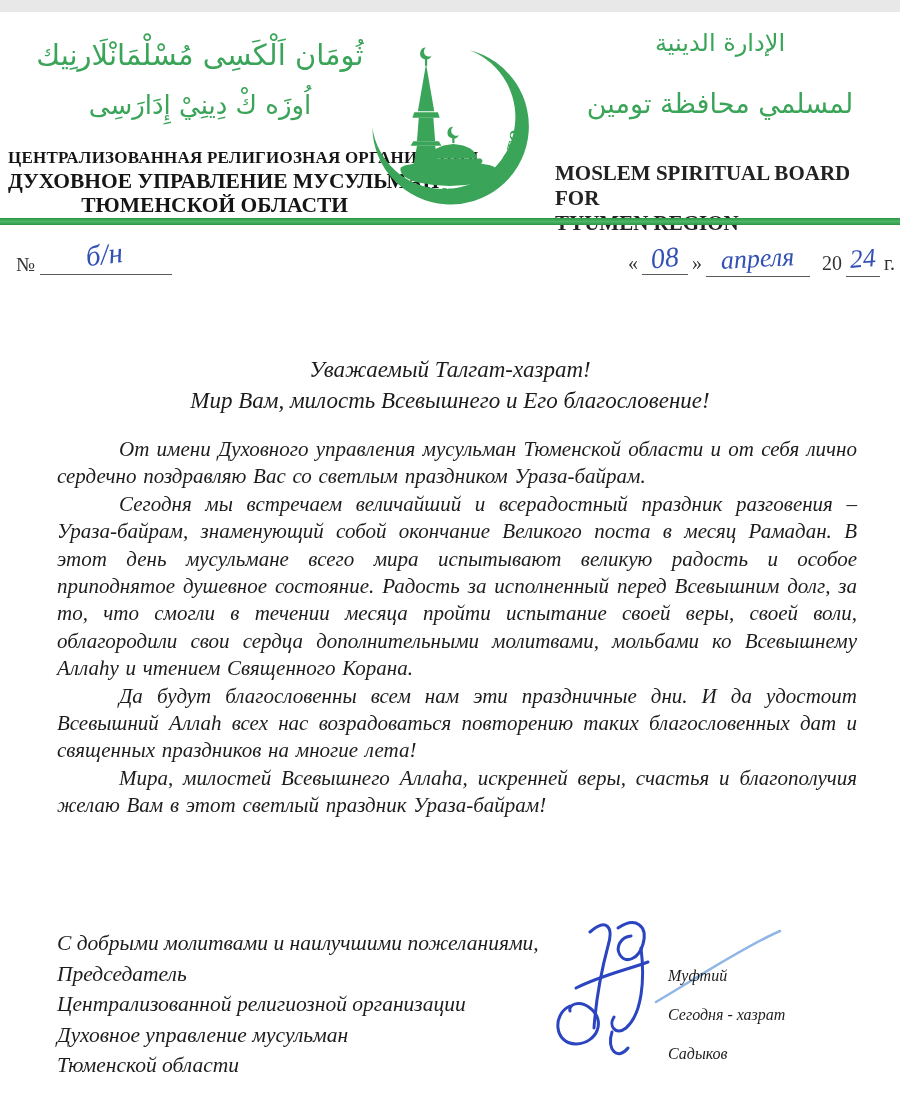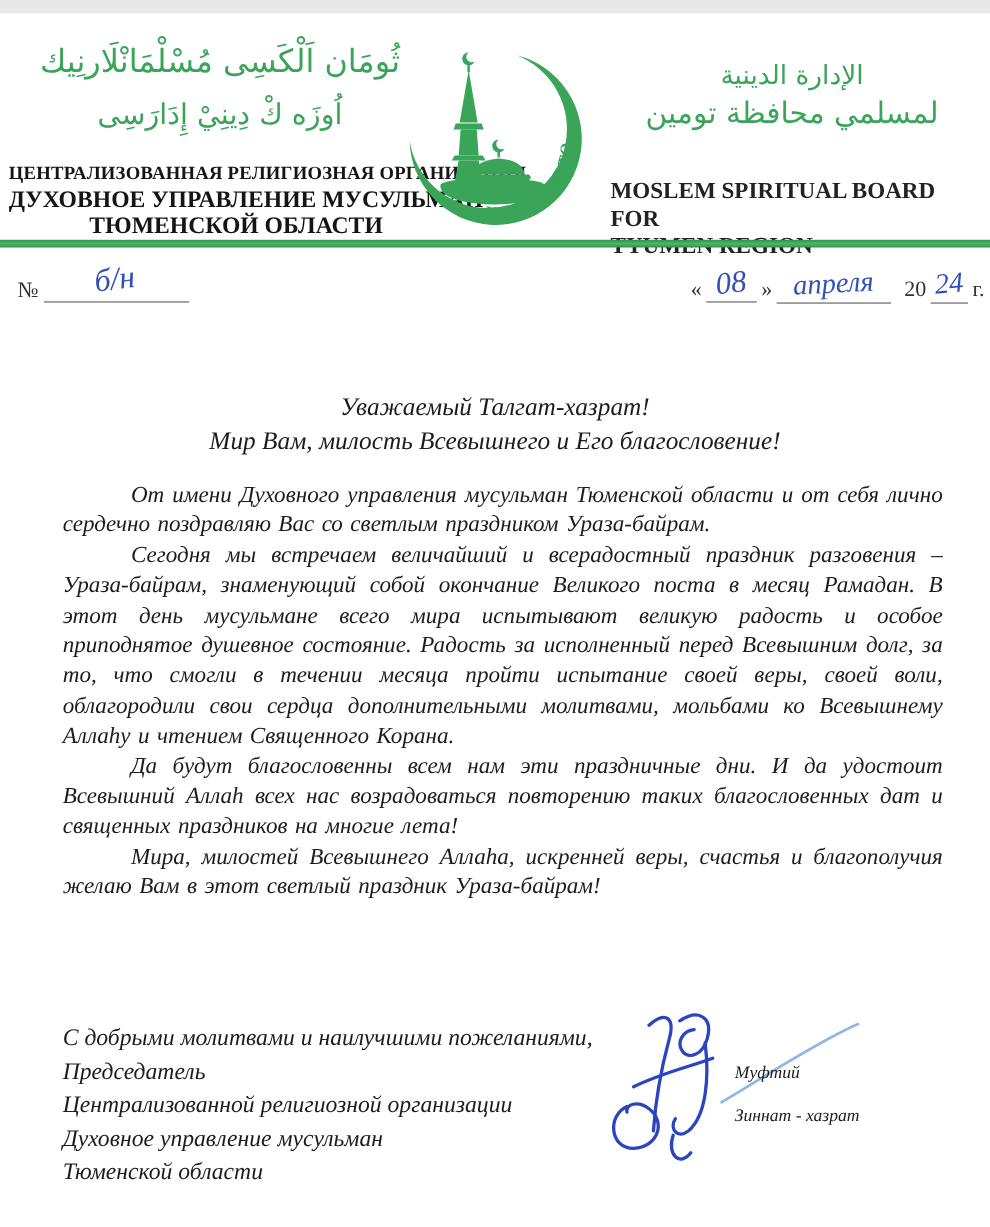--- a/index.html
+++ b/index.html
@@ -69,21 +69,21 @@
 
       <defs>
         <path id="cap-arc" d="M 79,181 A 76,76 0 0 0 170,104" fill="none"></path>
       </defs>
       <text font-family="Liberation Serif, serif" font-style="italic" font-weight="bold" font-size="18" fill="#3aa458" letter-spacing="1.5">
         <textPath href="#cap-arc" startOffset="2">ЦРО ·ДУМ ТО·</textPath>
       </text>
     </svg>
   </div>
 
-  <div class="abs arabic" style="left:565px;top:42px;width:310px;font-size:24px;">الإدارة الدينية</div>
+  <div class="abs arabic" style="left:565px;top:17px;width:310px;font-size:24px;">الإدارة الدينية</div>
   <div class="abs eng" style="left:555px;top:149px;width:340px;">
     <div>MOSLEM SPIRITUAL BOARD FOR</div>
     <div>TYUMEN REGION</div>
   </div>
 
   <div class="abs arabic" style="left:560px;top:76px;width:320px;font-size:27px;">لمسلمي محافظة تومين</div>
 
   <div class="abs rule"></div>
 
   <div class="abs serif20" style="left:16px;top:241px;">№</div>
@@ -140,16 +140,17 @@
     </svg>
   </div>
   <div class="abs" style="left:650px;top:912px;width:135px;height:85px;">
     <svg viewBox="0 0 135 85" width="135" height="85">
       <path d="M 6,78 C 40,58 95,22 130,7" fill="none" stroke="#8fb6e6" stroke-width="2.5" stroke-linecap="round"></path>
     </svg>
   </div>
 
   <div class="abs script sig-block" style="left:668px;top:944px;">
     <div>Муфтий</div>
-    <div>Зиннат - хазрат</div>
+    <div>Сегодня - хазрат</div>
+    <div>Садыков</div>
   </div>
 
 </div>
 
 </body></html>

